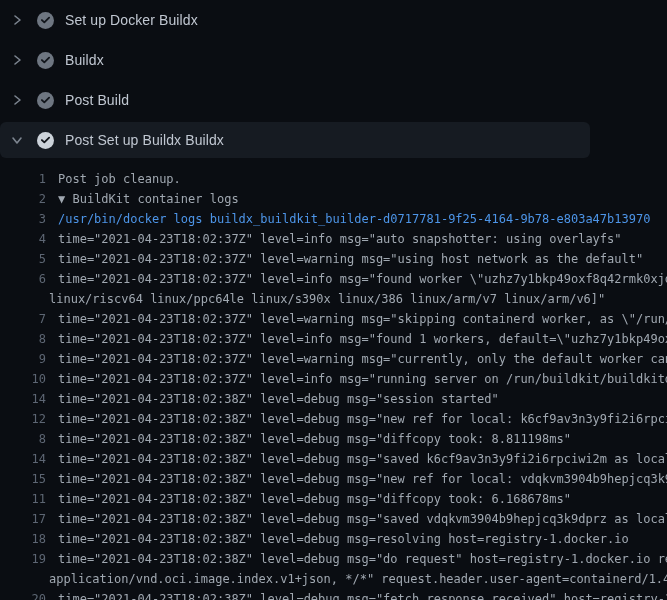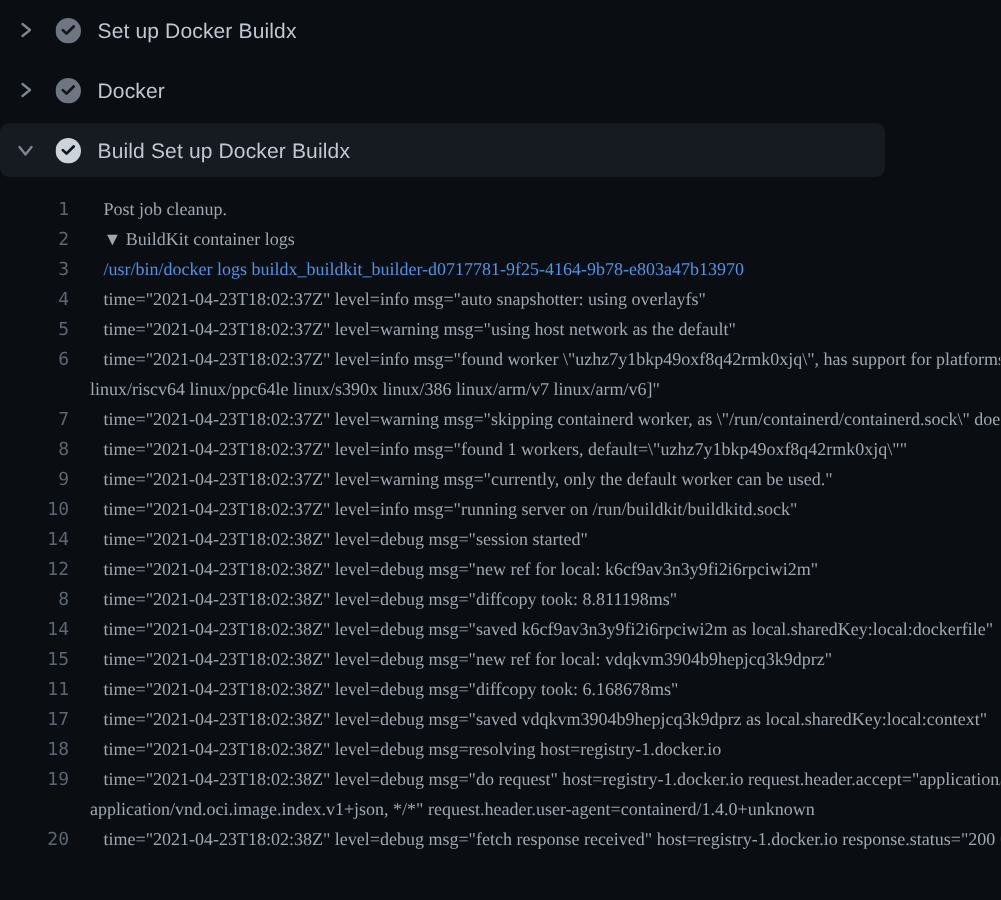--- a/index.html
+++ b/index.html
@@ -26,21 +26,21 @@
   .status-icon.light{color:var(--circle_light);}
   .status-icon svg{display:block;}
   .label{font-size:14px;font-weight:400;color:var(--label);letter-spacing:.1px;}
   .log{
     padding-top:9px;
     font-family:"DejaVu Sans Mono","Liberation Mono",monospace;
     font-size:12px;line-height:20px;
   }
   .log-row{display:flex;height:20px;}
   .gutter{flex:0 0 46px;text-align:right;color:var(--num);white-space:pre;cursor:pointer;}
-  .content{margin-left:14px;white-space:pre;overflow:hidden;flex:1;color:var(--text);font-family:Liberation Serif, serif;}
+  .content{margin-left:3px;white-space:pre;overflow:hidden;flex:1;color:var(--text);}
   .content.first{padding-left:9px;}
   .content.command{color:var(--command);}
   .caret{color:var(--text);cursor:pointer;}
 </style>
 </head>
 <body>
 
 <div class="steps-list">
   <div class="section-row collapsed">
     <span class="chev chev-right">
@@ -64,38 +64,53 @@
           <path d="M4 2 L9 6 L4 10" fill="none" stroke="currentColor" stroke-width="1.6" stroke-linecap="round" stroke-linejoin="round"></path>
         </svg>
     </span>
 
     <span class="status-icon gray">
       <svg width="17" height="17" viewBox="0 0 16 16">
         <circle cx="8" cy="8" r="8" fill="currentColor"></circle>
         <path d="M11.4 5.3 L6.9 9.8 L4.6 7.6" fill="none" stroke="var(--check)" stroke-width="1.7" stroke-linecap="round" stroke-linejoin="round"></path>
       </svg>
     </span>
-    <span class="label">Docker</span>
-  </div>
-
+    <span class="label">Buildx</span>
+  </div>
+
+  <div class="section-row collapsed">
+    <span class="chev chev-right">
+      <svg width="12" height="12" viewBox="0 0 12 12">
+          <path d="M4 2 L9 6 L4 10" fill="none" stroke="currentColor" stroke-width="1.6" stroke-linecap="round" stroke-linejoin="round"></path>
+        </svg>
+    </span>
+
+    <span class="status-icon gray">
+      <svg width="17" height="17" viewBox="0 0 16 16">
+        <circle cx="8" cy="8" r="8" fill="currentColor"></circle>
+        <path d="M11.4 5.3 L6.9 9.8 L4.6 7.6" fill="none" stroke="var(--check)" stroke-width="1.7" stroke-linecap="round" stroke-linejoin="round"></path>
+      </svg>
+    </span>
+    <span class="label">Post Build</span>
+  </div>
 
   <div class="section-row expanded">
 
     <span class="chev chev-down">
       <svg width="12" height="12" viewBox="0 0 12 12">
           <path d="M2 4 L6 9 L10 4" fill="none" stroke="currentColor" stroke-width="1.6" stroke-linecap="round" stroke-linejoin="round"></path>
         </svg>
     </span>
     <span class="status-icon light">
       <svg width="17" height="17" viewBox="0 0 16 16">
         <circle cx="8" cy="8" r="8" fill="currentColor"></circle>
         <path d="M11.4 5.3 L6.9 9.8 L4.6 7.6" fill="none" stroke="var(--check)" stroke-width="1.7" stroke-linecap="round" stroke-linejoin="round"></path>
       </svg>
     </span>
-    <span class="label">Build Set up Docker Buildx</span>
+    <span class="label">Post Set up Buildx Buildx</span>
   </div>
 </div>
 <div class="log">
     <div class="log-row">
       <span class="gutter">1</span>
       <span class="content text first">Post job cleanup.</span>
     </div>
     <div class="log-row">
       <span class="gutter">2</span>
       <span class="content group first"><span class="caret">▼ </span><span>BuildKit container logs</span></span>

